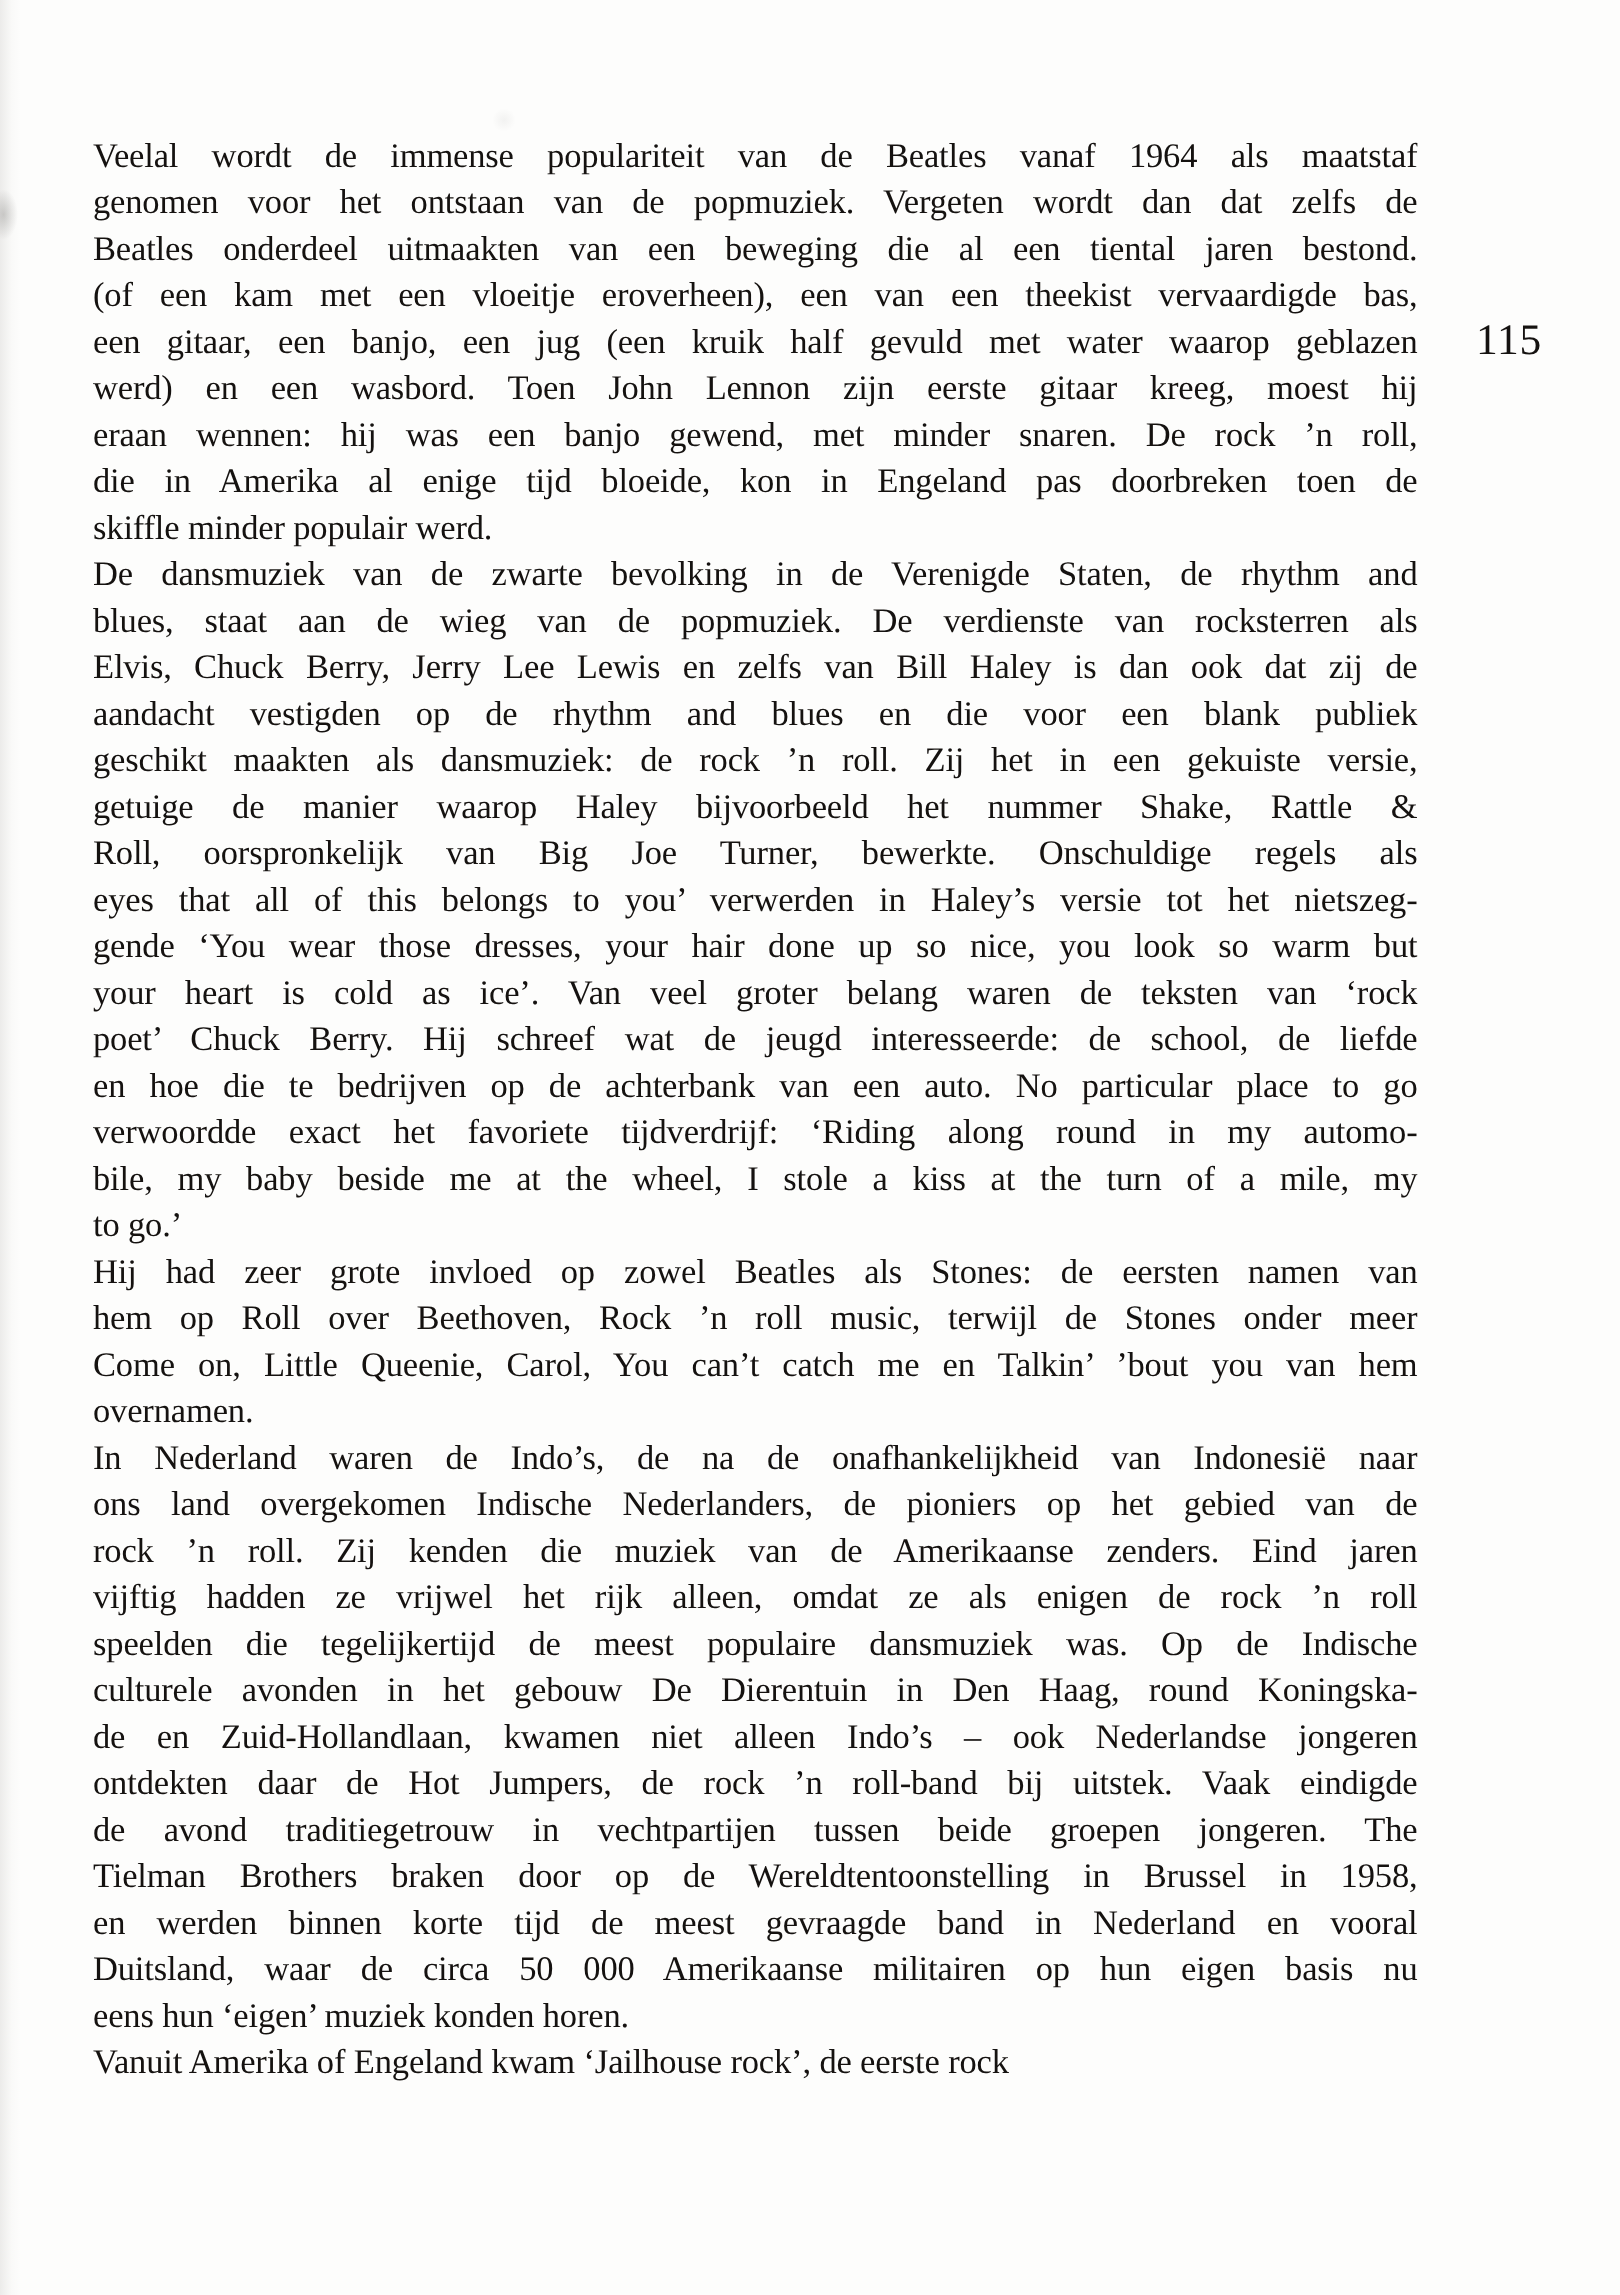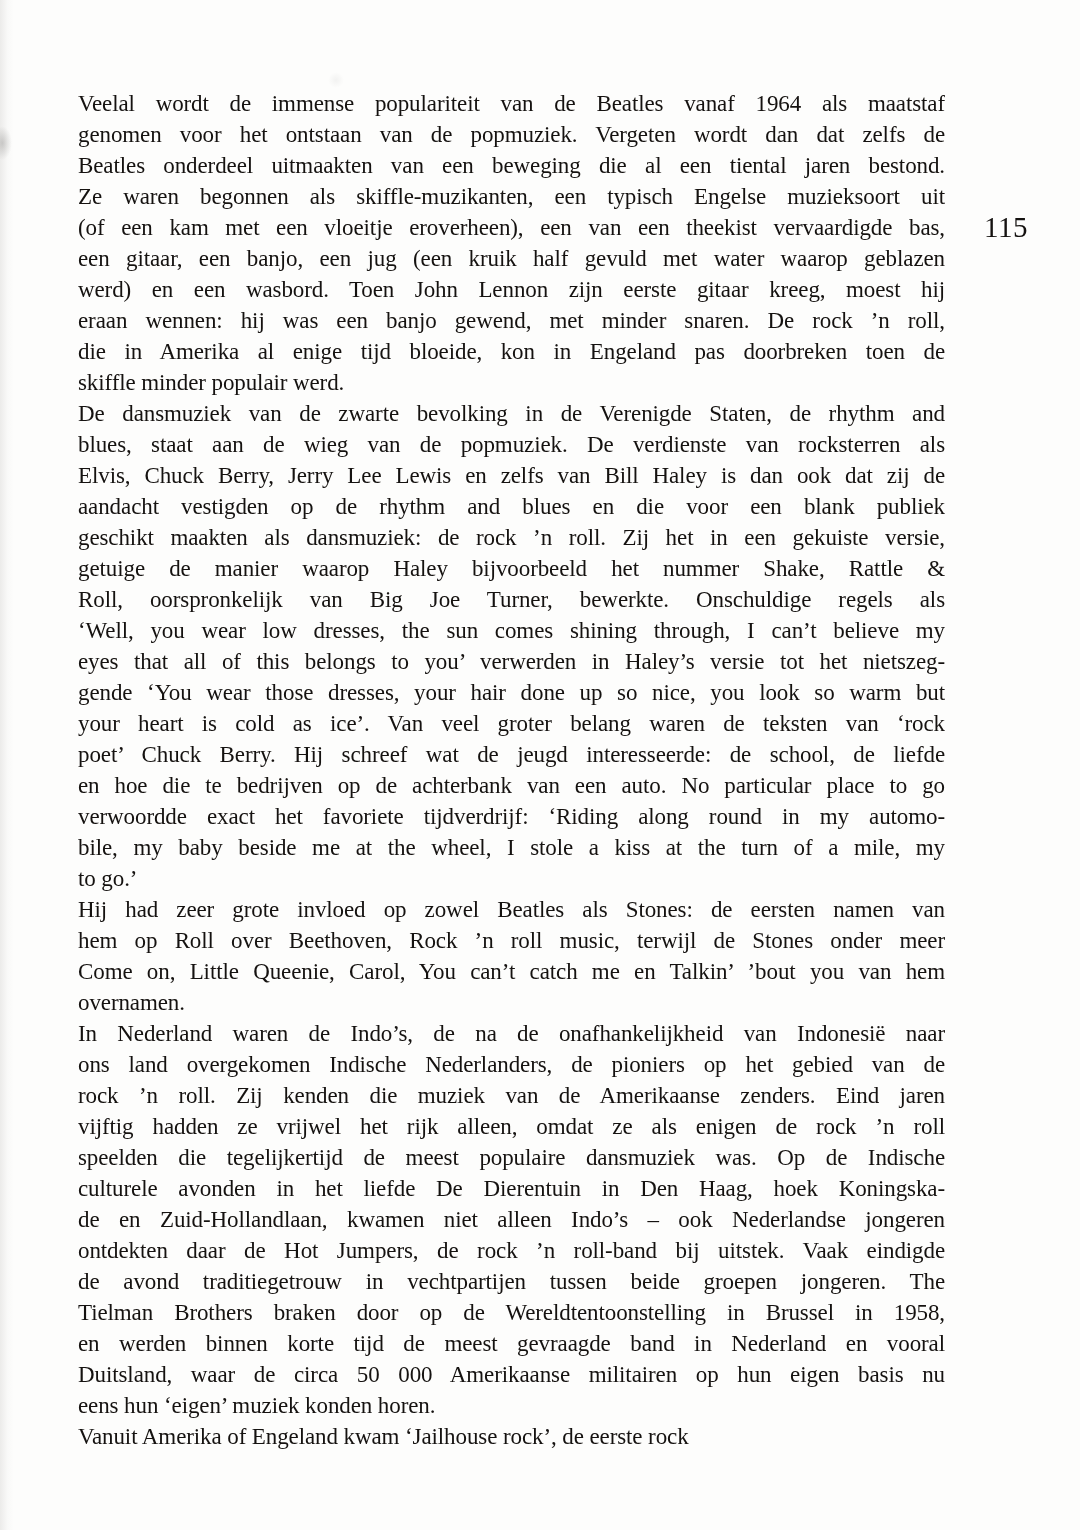--- a/index.html
+++ b/index.html
@@ -43,21 +43,20 @@
     font-size: 23px;
     line-height: 31px;
     letter-spacing: -0.1px;
     color: var(--ink);
   }
   .line {
     height: 31px;
     overflow: hidden;
     text-align: justify;
     text-align-last: justify;
-    margin-left: 16px;
   }
   .line.short {
     text-align-last: left;
   }
   .it { }
   .folio {
     position: absolute;
     left: 984px;
     top: 212px;
     line-height: 31px;
@@ -72,53 +71,51 @@
 
 <div class="page">
   <div class="edge-shade"></div>
   <div class="smudge s1"></div>
   <div class="smudge s2"></div>
   <div class="folio">115</div>
   <div class="text-block">
       <div class="line"><span>Veelal wordt de immense populariteit van de Beatles vanaf 1964 als maatstaf</span></div>
       <div class="line"><span>genomen voor het ontstaan van de popmuziek. Vergeten wordt dan dat zelfs de</span></div>
       <div class="line"><span>Beatles onderdeel uitmaakten van een beweging die al een tiental jaren bestond.</span></div>
-      <div class="line"><span>Ze waren begonnen als skiffle-muzikanten, een typisch Engelse muzieksoort uit</span></div>
       <div class="line"><span>(of een kam met een vloeitje eroverheen), een van een theekist vervaardigde bas,</span></div>
       <div class="line"><span>een gitaar, een banjo, een jug (een kruik half gevuld met water waarop geblazen</span></div>
       <div class="line"><span>werd) en een wasbord. Toen John Lennon zijn eerste gitaar kreeg, moest hij</span></div>
       <div class="line"><span>eraan wennen: hij was een banjo gewend, met minder snaren. De rock ’n roll,</span></div>
       <div class="line"><span>die in Amerika al enige tijd bloeide, kon in Engeland pas doorbreken toen de</span></div>
       <div class="line short"><span>skiffle minder populair werd.</span></div>
       <div class="line"><span>De dansmuziek van de zwarte bevolking in de Verenigde Staten, de rhythm and</span></div>
       <div class="line"><span>blues, staat aan de wieg van de popmuziek. De verdienste van rocksterren als</span></div>
       <div class="line"><span>Elvis, Chuck Berry, Jerry Lee Lewis en zelfs van Bill Haley is dan ook dat zij de</span></div>
       <div class="line"><span>aandacht vestigden op de rhythm and blues en die voor een blank publiek</span></div>
       <div class="line"><span>geschikt maakten als dansmuziek: de rock ’n roll. Zij het in een gekuiste versie,</span></div>
       <div class="line"><span>getuige de manier waarop Haley bijvoorbeeld het nummer </span><span class="it">Shake, Rattle &amp;</span></div>
       <div class="line"><span class="it">Roll,</span><span> oorspronkelijk van Big Joe Turner, bewerkte. Onschuldige regels als</span></div>
-      <div class="line"><span>‘Well, you wear low dresses, the sun comes shining through, I can’t believe my</span></div>
       <div class="line"><span>eyes that all of this belongs to you’ verwerden in Haley’s versie tot het nietszeg-</span></div>
       <div class="line"><span>gende ‘You wear those dresses, your hair done up so nice, you look so warm but</span></div>
       <div class="line"><span>your heart is cold as ice’. Van veel groter belang waren de teksten van ‘rock</span></div>
       <div class="line"><span>poet’ Chuck Berry. Hij schreef wat de jeugd interesseerde: de school, de liefde</span></div>
       <div class="line"><span>en hoe die te bedrijven op de achterbank van een auto. </span><span class="it">No particular place to go</span></div>
       <div class="line"><span>verwoordde exact het favoriete tijdverdrijf: ‘Riding along round in my automo-</span></div>
       <div class="line"><span>bile, my baby beside me at the wheel, I stole a kiss at the turn of a mile, my</span></div>
       <div class="line short"><span>to go.’</span></div>
       <div class="line"><span>Hij had zeer grote invloed op zowel Beatles als Stones: de eersten namen van</span></div>
       <div class="line"><span>hem op </span><span class="it">Roll over Beethoven, Rock ’n roll music,</span><span> terwijl de Stones onder meer</span></div>
       <div class="line"><span class="it">Come on, Little Queenie, Carol, You can’t catch me</span><span> en </span><span class="it">Talkin’ ’bout you</span><span> van hem</span></div>
       <div class="line short"><span>overnamen.</span></div>
       <div class="line"><span>In Nederland waren de Indo’s, de na de onafhankelijkheid van Indonesië naar</span></div>
       <div class="line"><span>ons land overgekomen Indische Nederlanders, de pioniers op het gebied van de</span></div>
       <div class="line"><span>rock ’n roll. Zij kenden die muziek van de Amerikaanse zenders. Eind jaren</span></div>
       <div class="line"><span>vijftig hadden ze vrijwel het rijk alleen, omdat ze als enigen de rock ’n roll</span></div>
       <div class="line"><span>speelden die tegelijkertijd de meest populaire dansmuziek was. Op de Indische</span></div>
-      <div class="line"><span>culturele avonden in het liefde De Dierentuin in Den Haag, hoek Koningska-</span></div>
+      <div class="line"><span>culturele avonden in het gebouw De Dierentuin in Den Haag, round Koningska-</span></div>
       <div class="line"><span>de en Zuid-Hollandlaan, kwamen niet alleen Indo’s – ook Nederlandse jongeren</span></div>
       <div class="line"><span>ontdekten daar de Hot Jumpers, de rock ’n roll-band bij uitstek. Vaak eindigde</span></div>
       <div class="line"><span>de avond traditiegetrouw in vechtpartijen tussen beide groepen jongeren. The</span></div>
       <div class="line"><span>Tielman Brothers braken door op de Wereldtentoonstelling in Brussel in 1958,</span></div>
       <div class="line"><span>en werden binnen korte tijd de meest gevraagde band in Nederland en vooral</span></div>
       <div class="line"><span>Duitsland, waar de circa 50 000 Amerikaanse militairen op hun eigen basis nu</span></div>
       <div class="line short"><span>eens hun ‘eigen’ muziek konden horen.</span></div>
       <div class="line short"><span>Vanuit Amerika of Engeland kwam ‘Jailhouse rock’, de eerste rock</span></div>
     </div>
 </div>

